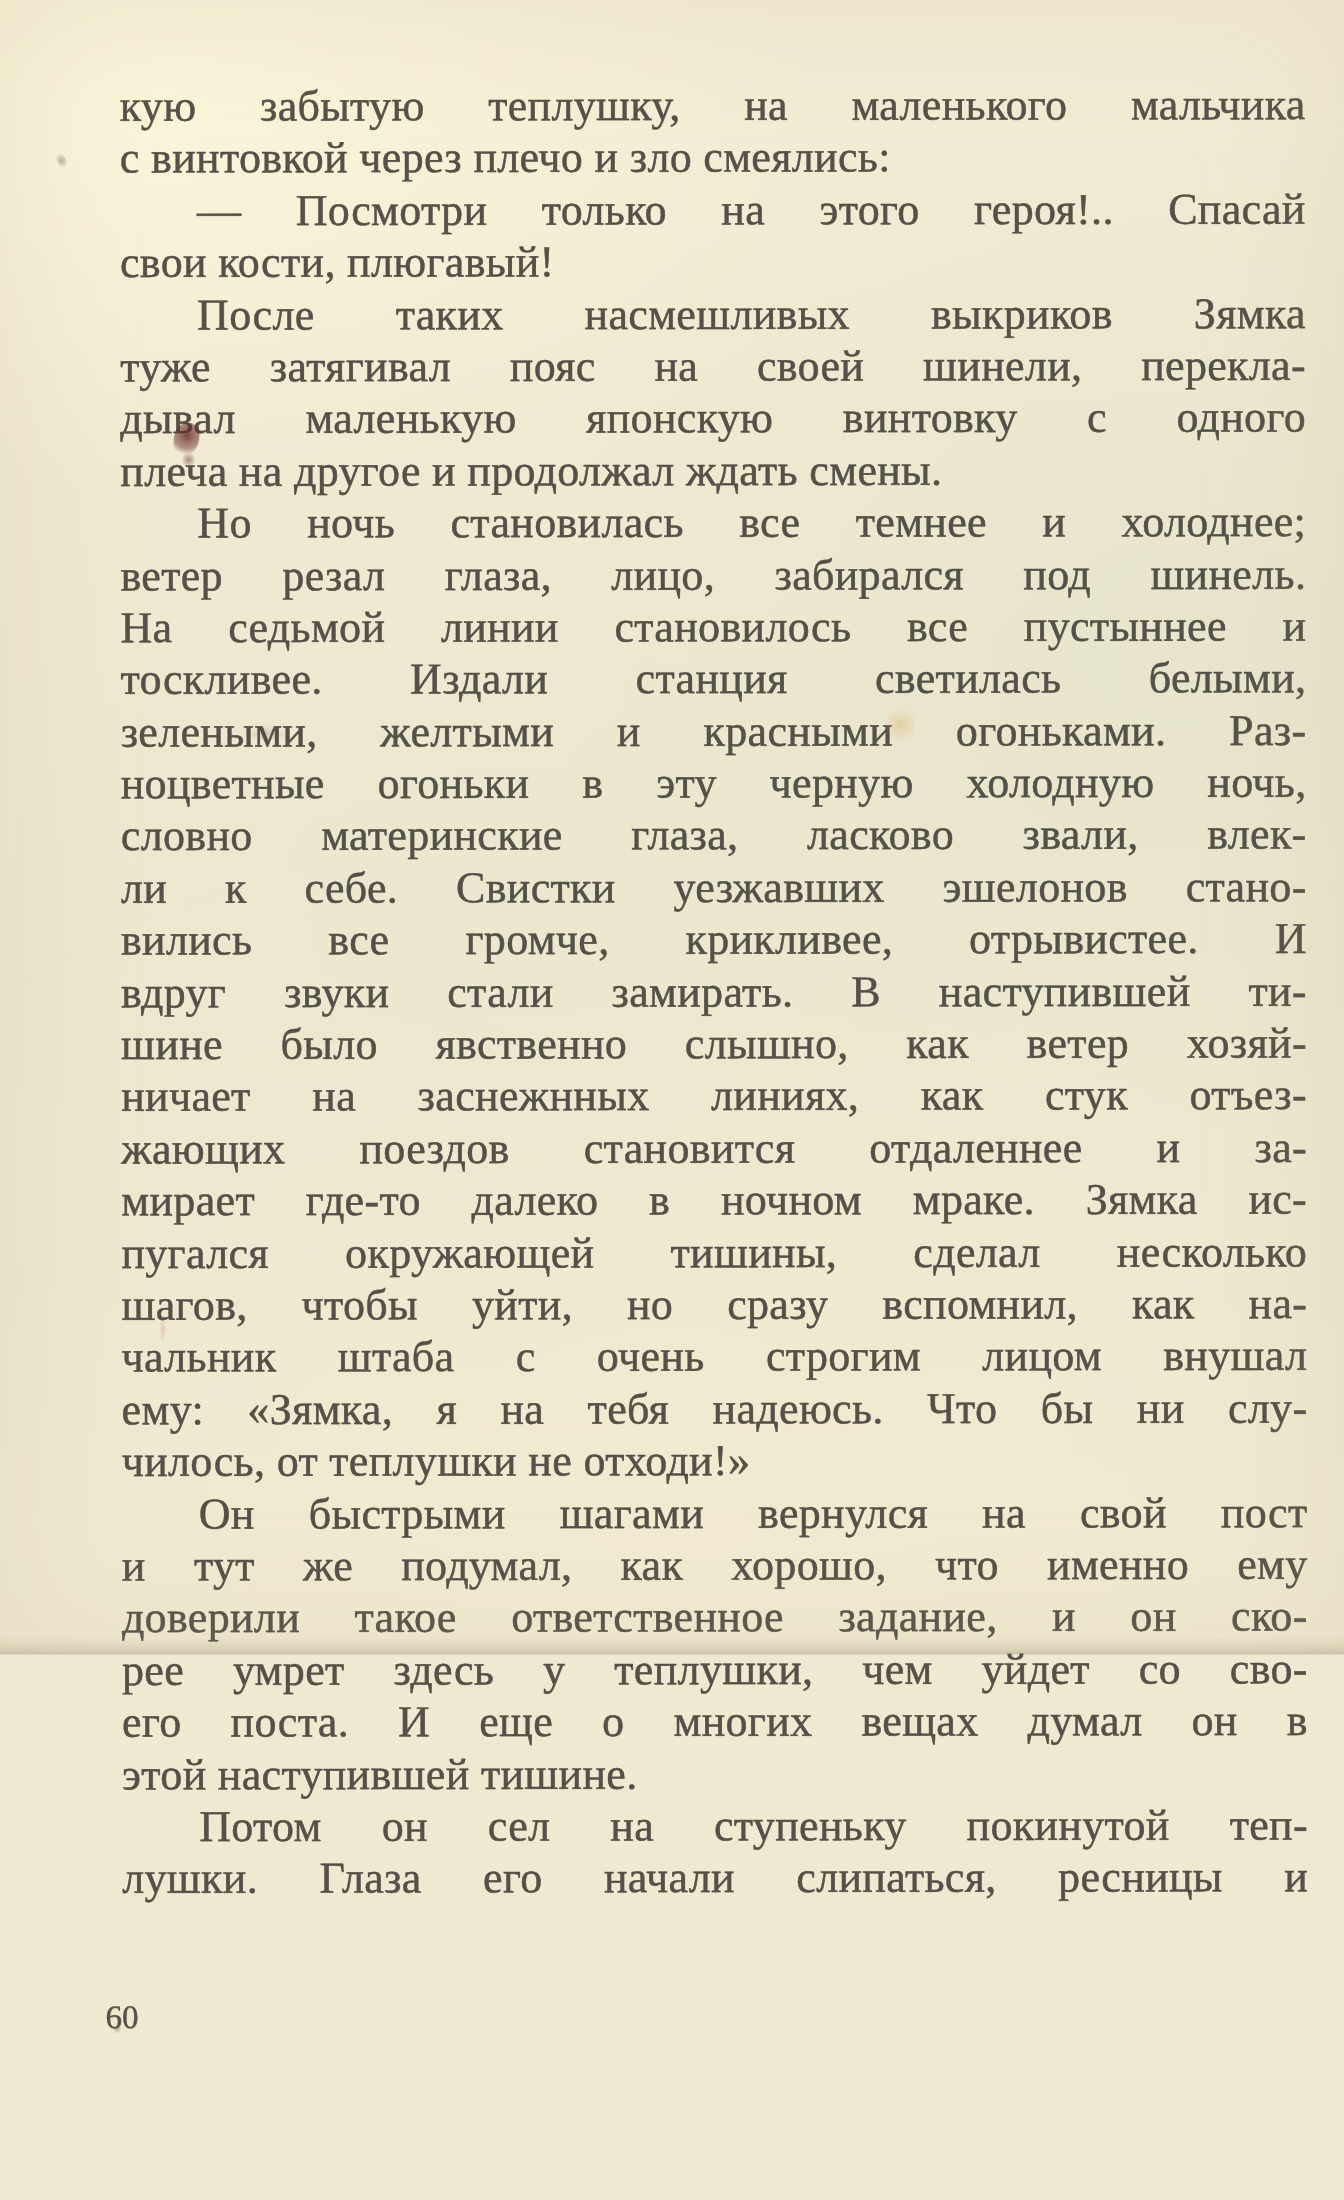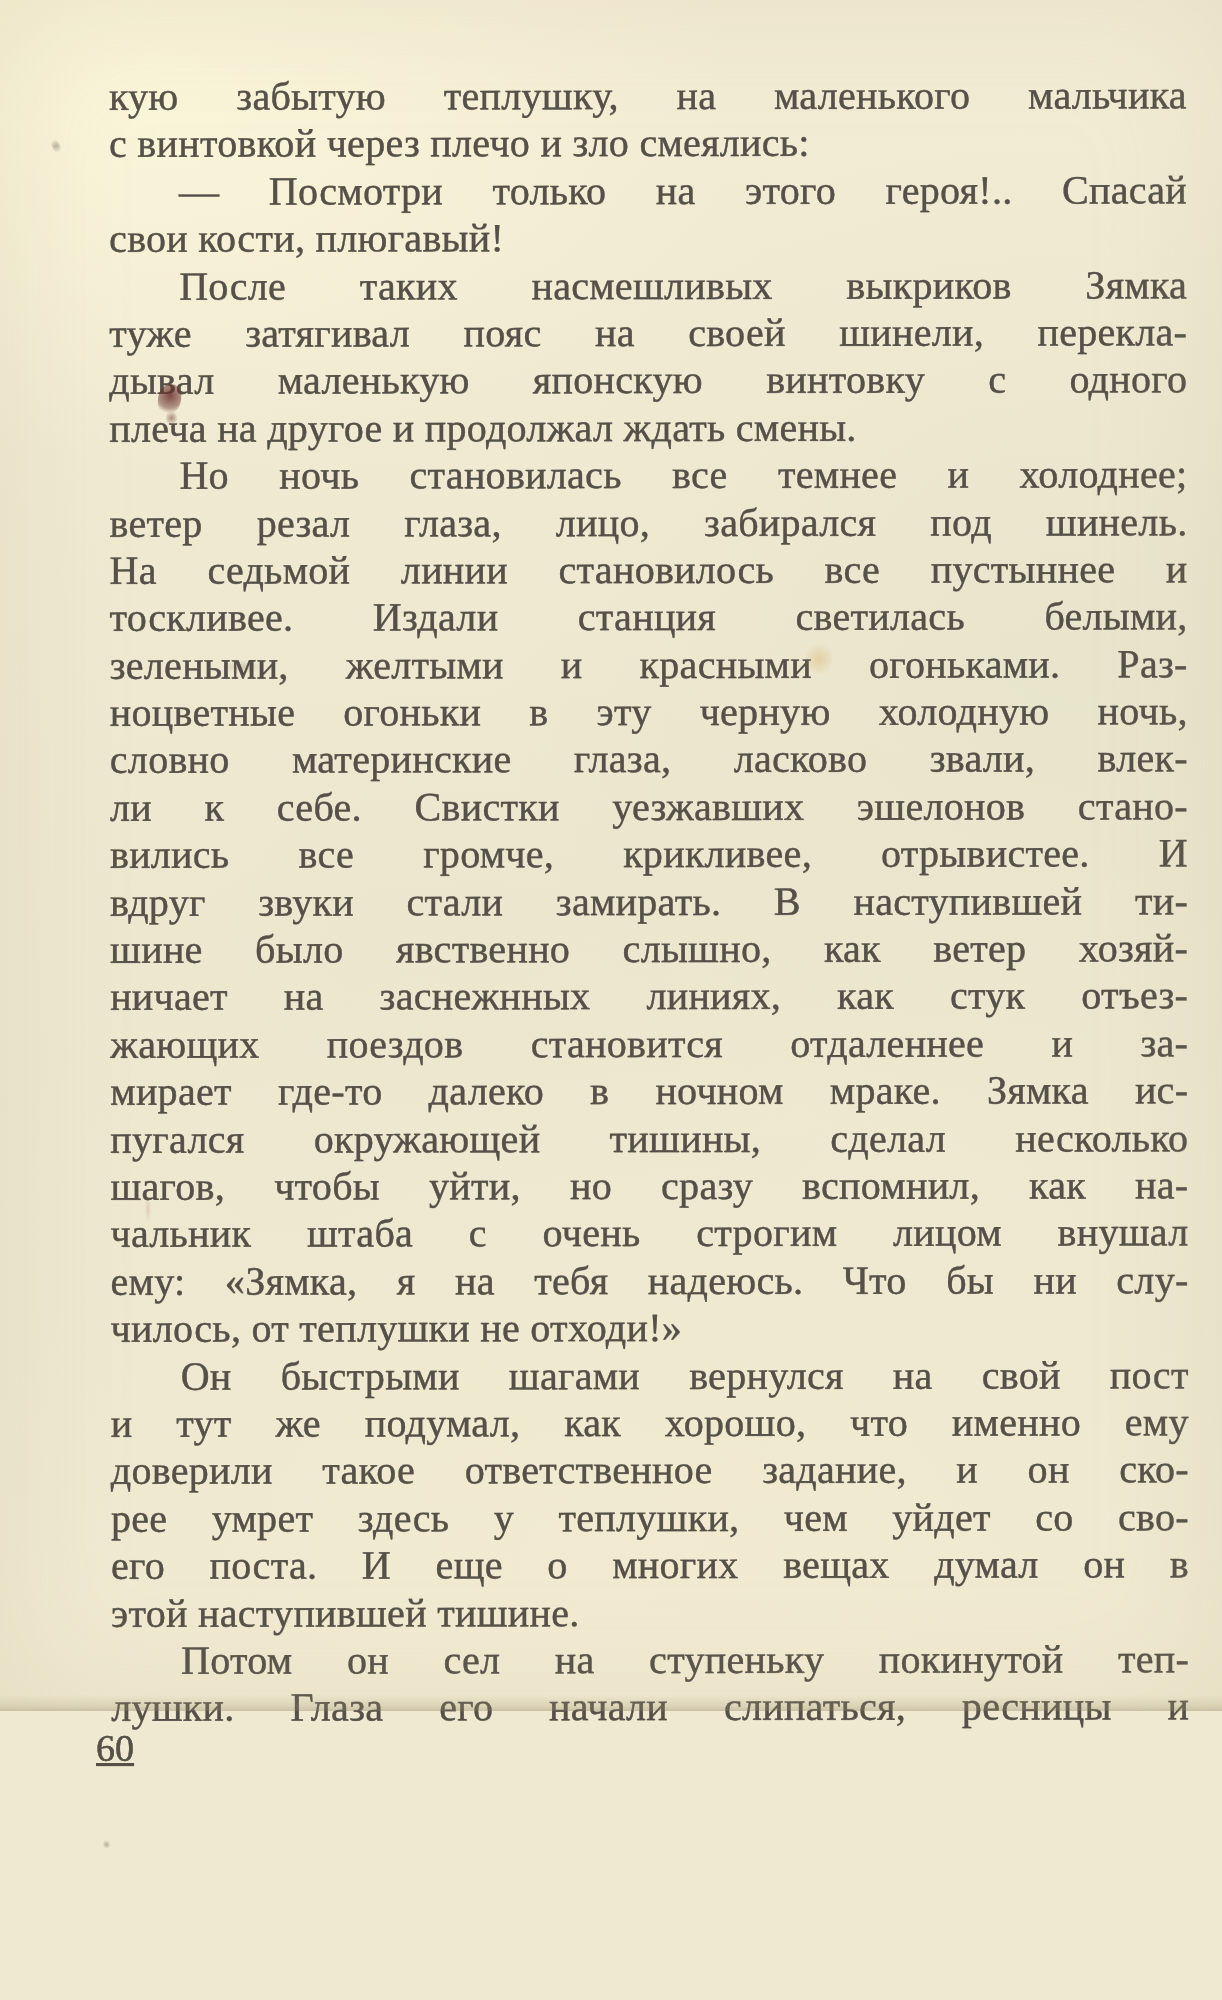--- a/index.html
+++ b/index.html
@@ -10,21 +10,21 @@
     margin:0;
     padding:0;
     width:1222px;
     height:2000px;
     overflow:hidden;
     background:var(--paper);
   }
   .page{
     position:relative;
     width:1222px;
-    height:1711px;
+    height:1504px;
     background-color:var(--paper);
     background-image:
       radial-gradient(1000px 600px at 12% 6%,  rgba(252,246,218,0.85), rgba(252,246,218,0) 60%),
       radial-gradient(900px 800px at 88% 38%,  rgba(224,224,200,0.45), rgba(224,224,200,0) 65%),
       radial-gradient(700px 500px at 40% 55%,  rgba(230,229,205,0.35), rgba(230,229,205,0) 70%),
       radial-gradient(1200px 900px at 50% 92%, rgba(243,236,210,0.65), rgba(243,236,210,0) 75%),
       linear-gradient(180deg,#f3ecd5 0%,#eee8d0 45%,#ece7cf 78%,#f0e9d1 100%);
   }
   .vignette{
     position:absolute;
@@ -59,27 +59,26 @@
   }
   .line.no-just{
     text-align-last:left;
   }
   .line.indent{
     text-indent:70px;
   }
   .page-num{
     position:absolute;
     left:96px;
-    top:1726px;
+    top:1818px;
     font-family:"Liberation Serif","DejaVu Serif",serif;
-    font-size:38px;
+    font-size:30px;
     color:var(--ink);
     -webkit-text-stroke:0.3px currentColor;
     text-shadow:0.3px 0.4px 0.6px rgba(88,82,70,0.35);
-    text-decoration:underline;
   }
   
   .ink-blot{
     position:absolute;
     left:158px; top:384px;
     width:23px; height:31px;
     background:radial-gradient(circle at 50% 38%, rgba(104,46,44,0.85) 0%, rgba(104,46,44,0.45) 55%, rgba(104,46,44,0) 78%);
     border-radius:52% 48% 58% 46%;
     transform:rotate(8deg);
   }

